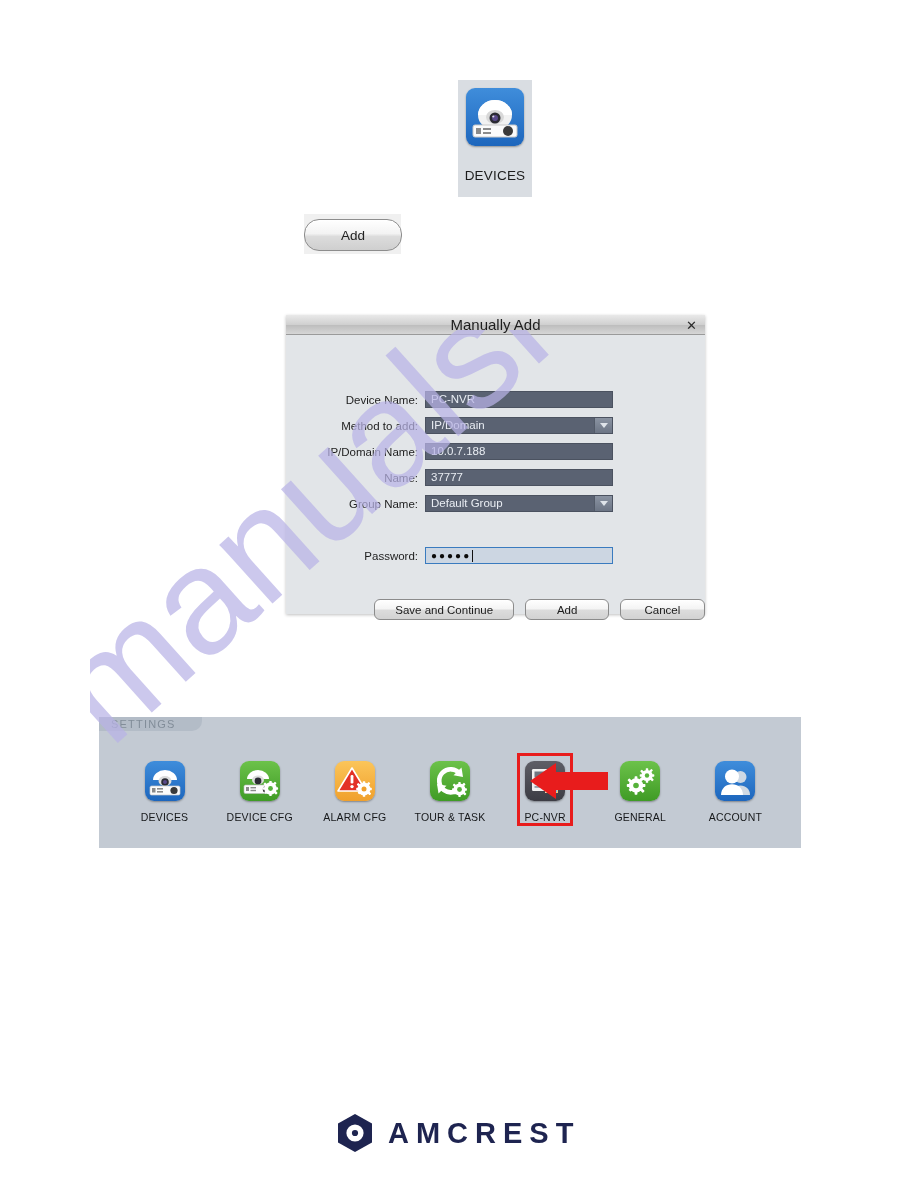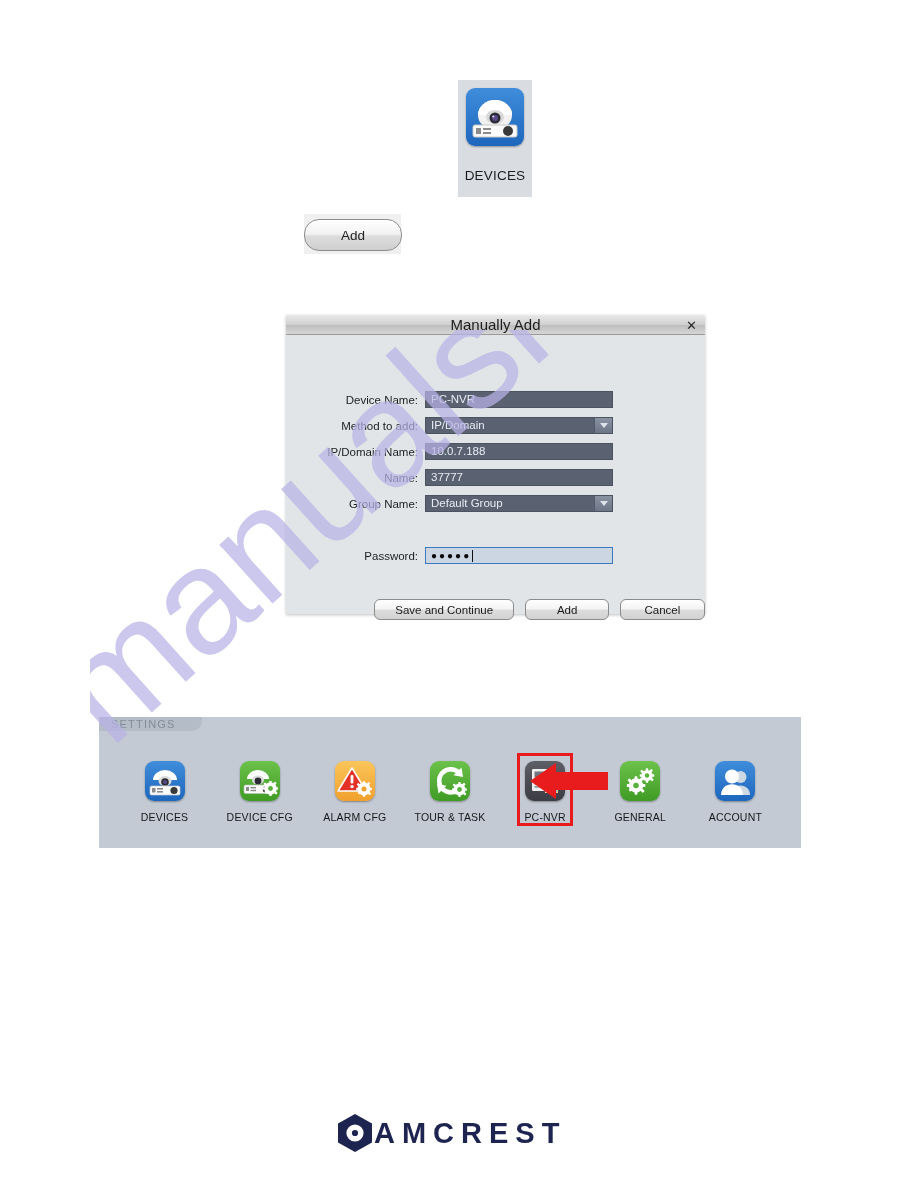--- a/index.html
+++ b/index.html
@@ -309,20 +309,21 @@
 
   
   .logo {
     position: absolute;
     left: 336px;
     top: 1112px;
     width: 250px;
     height: 42px;
     display: flex;
     align-items: center;
+    gap: 14px;
     z-index: 2;
   }
   .logo .mark { width: 38px; height: 40px; flex: none; }
   .logo .word {
     font-size: 29px;
     letter-spacing: 7px;
     color: #1e2450;
     font-weight: 600;
     line-height: 1;
   }

